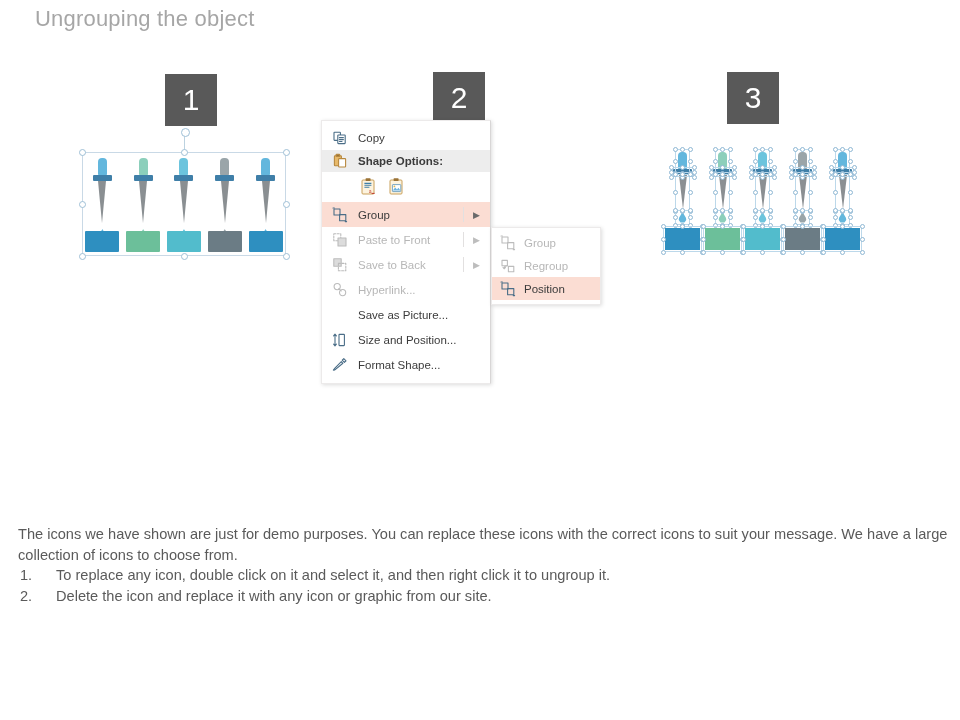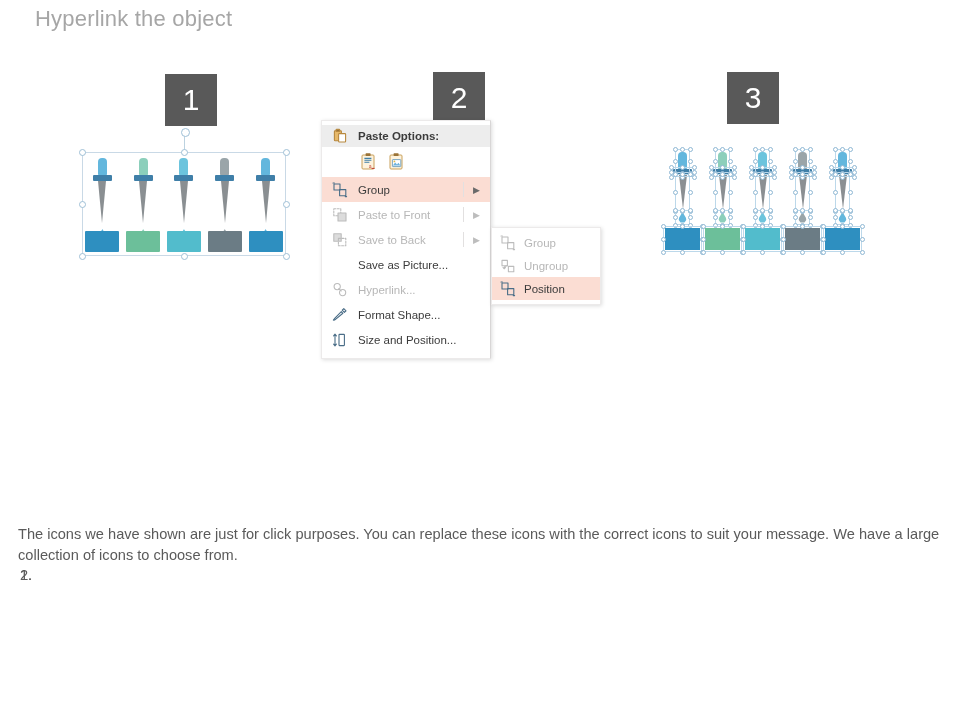--- a/index.html
+++ b/index.html
@@ -299,21 +299,21 @@
   }
   .foot-list li .num {
     position: absolute;
     left: 2px;
     top: 0;
   }
 </style>
 </head>
 <body>
 
-<div class="slide-title">Hyperlink the object</div>
+<div class="slide-title">Ungrouping the object</div>
 
 <div class="badge badge-1">1</div>
 <div class="badge badge-2">2</div>
 <div class="badge badge-3">3</div>
 
 <div class="panel1">
   <div class="sel-box"></div>
   <div class="rot-stem"></div>
   <div class="rot-handle"></div>
 
@@ -359,29 +359,39 @@
         <div class="bulb" style="background:#63b7dd"></div>
         <div class="collar" style="background:#3f7fa8"></div>
         <div class="stem" style="border-top-color:#8a8f92"></div>
         <div class="drop" style="background:#63b7dd"></div>
         <div class="bar" style="background:#2e8fc0"></div>
       </div>
     </div>
 </div>
 
 <div class="ctx-menu" id="ctx-menu">
+    <div class="mi">
+      <span class="mi-icon">
+        <svg width="16" height="16" viewBox="0 0 16 16" fill="none" stroke="#4a6d87" stroke-width="1.1" stroke-linecap="round" stroke-linejoin="round">
+          <rect x="2" y="2.2" width="6.4" height="8.2" rx=".6"></rect>
+          <rect x="5.8" y="5" width="7.4" height="8.6" rx=".6" fill="#fff"></rect>
+          <path d="M7.4 7.6h4M7.4 9.6h4M7.4 11.5h2.6"></path>
+        </svg>
+      </span>
+      <span>Copy</span>
+    </div>
     <div class="paste-hdr">
       <span class="mi-icon">
         <svg width="16" height="16" viewBox="0 0 16 16" fill="none" stroke="#b8893f" stroke-width="1.1">
           <rect x="2.4" y="2.8" width="7" height="10" rx=".7" fill="#e7b96a"></rect>
           <rect x="4.1" y="1.3" width="3.6" height="2.2" rx=".5" fill="#9a7236"></rect>
           <rect x="6.6" y="5.6" width="7" height="8.4" rx=".7" fill="#fff"></rect>
         </svg>
       </span>
-      <span>Paste Options:</span>
+      <span>Shape Options:</span>
     </div>
     <div class="paste-row">
       <span><svg width="18" height="19" viewBox="0 0 18 19" fill="none">
           <rect x="2" y="3" width="12" height="14" rx="1" fill="#fdf3de" stroke="#c9a05a"></rect>
           <rect x="5.6" y="1.3" width="5" height="2.6" rx=".6" fill="#9a7236"></rect>
           <path d="M4.4 6.4h7M4.4 8.3h7M4.4 10.2h5" stroke="#3f7fa8" stroke-width="1.1"></path>
           <text x="8.7" y="15.6" font-size="6.4" font-family="Liberation Serif, serif" fill="#c0392b">a</text>
           <path d="M11.6 16.4h3" stroke="#c0392b" stroke-width="1"></path>
         </svg></span>
       <span><svg width="18" height="19" viewBox="0 0 18 19" fill="none">
@@ -419,51 +429,51 @@
       <span class="mi-icon">
         <svg width="16" height="16" viewBox="0 0 16 16" fill="none" stroke="#bcbcbc" stroke-width="1.1" stroke-linecap="round" stroke-linejoin="round">
           <rect x="1.8" y="1.8" width="7.4" height="7.4" fill="#dcdcdc"></rect>
           <rect x="6.4" y="6.4" width="7.4" height="7.4" stroke-dasharray="2 1.4"></rect>
         </svg>
       </span>
       <span>Save to Back</span>
       <span class="sepline"></span>
       <span class="arrow">▶</span>
     </div>
-    <div class="mi">
-      <span class="mi-icon"></span>
-      <span>Save as Picture...</span>
-    </div>
     <div class="mi disabled">
       <span class="mi-icon">
         <svg width="16" height="16" viewBox="0 0 16 16" fill="none" stroke="#bcbcbc" stroke-width="1.1" stroke-linecap="round" stroke-linejoin="round">
           <circle cx="5.2" cy="4.6" r="3.1"></circle>
           <circle cx="10.6" cy="10.6" r="3.1"></circle>
           <path d="M6.8 6.6l2.4 2.4"></path>
         </svg>
       </span>
       <span>Hyperlink...</span>
     </div>
     <div class="mi">
+      <span class="mi-icon"></span>
+      <span>Save as Picture...</span>
+    </div>
+    <div class="mi">
+      <span class="mi-icon">
+        <svg width="16" height="16" viewBox="0 0 16 16" fill="none" stroke="#4a6d87" stroke-width="1.1" stroke-linecap="round" stroke-linejoin="round">
+          <path d="M3 2.4v11.2M1.6 3.8L3 2.2l1.4 1.6M1.6 12.2L3 13.8l1.4-1.6"></path>
+          <rect x="7" y="2.4" width="5.4" height="11.2" rx=".5"></rect>
+        </svg>
+      </span>
+      <span>Size and Position...</span>
+    </div>
+    <div class="mi">
       <span class="mi-icon">
         <svg width="16" height="16" viewBox="0 0 16 16" fill="none" stroke="#4a6d87" stroke-width="1.1" stroke-linecap="round" stroke-linejoin="round">
           <path d="M3.2 12.6c-.9.9-1.8.5-1.8.5s.5-1 1.3-1.8l6.6-6.6 1.6 1.6z"></path>
           <path d="M10.2 3.2l2.2 2.2 1.6-1.6-2.2-2.2z"></path>
         </svg>
       </span>
       <span>Format Shape...</span>
-    </div>
-    <div class="mi">
-      <span class="mi-icon">
-        <svg width="16" height="16" viewBox="0 0 16 16" fill="none" stroke="#4a6d87" stroke-width="1.1" stroke-linecap="round" stroke-linejoin="round">
-          <path d="M3 2.4v11.2M1.6 3.8L3 2.2l1.4 1.6M1.6 12.2L3 13.8l1.4-1.6"></path>
-          <rect x="7" y="2.4" width="5.4" height="11.2" rx=".5"></rect>
-        </svg>
-      </span>
-      <span>Size and Position...</span>
     </div>
   </div>
 
 <div class="sub-menu" id="sub-menu">
     <div class="mi disabled">
       <span class="mi-icon">
         <svg width="16" height="16" viewBox="0 0 16 16" fill="none" stroke="#bcbcbc" stroke-width="1.1" stroke-linecap="round" stroke-linejoin="round">
           <rect x="2" y="2" width="6" height="6"></rect>
           <rect x="7.6" y="7.6" width="6.2" height="6.2"></rect>
           <path d="M1 1h1.4M14.6 14.6h-1.4"></path>
@@ -473,21 +483,21 @@
     </div>
     <div class="mi disabled">
       <span class="mi-icon">
         <svg width="16" height="16" viewBox="0 0 16 16" fill="none" stroke="#bcbcbc" stroke-width="1.1" stroke-linecap="round" stroke-linejoin="round">
           <rect x="2" y="2.4" width="5.4" height="5.4"></rect>
           <rect x="8.4" y="8.4" width="5.4" height="5.4"></rect>
           <path d="M4.2 10.6c0-1.6 1.3-2.8 2.9-2.8"></path>
           <path d="M3 9.4l1.2 1.3L5.5 9.5"></path>
         </svg>
       </span>
-      <span>Ungroup</span>
+      <span>Regroup</span>
     </div>
     <div class="mi hl">
       <span class="mi-icon">
         <svg width="16" height="16" viewBox="0 0 16 16" fill="none" stroke="#4a6d87" stroke-width="1.1" stroke-linecap="round" stroke-linejoin="round">
           <rect x="2" y="2" width="6" height="6"></rect>
           <rect x="7.6" y="7.6" width="6.2" height="6.2"></rect>
           <path d="M1 1h1.4M14.6 14.6h-1.4"></path>
         </svg>
       </span>
       <span>Position</span>
@@ -751,18 +761,18 @@
       <div class="mh" style="left:34.5px;top:77.5px"></div>
       <div class="mh" style="left:-4.5px;top:90.5px"></div>
       <div class="mh" style="left:34.5px;top:90.5px"></div>
       <div class="mh" style="left:-4.5px;top:103.5px"></div>
       <div class="mh" style="left:15px;top:103.5px"></div>
       <div class="mh" style="left:34.5px;top:103.5px"></div>
     </div>
   </div>
 
 <div class="footer">
-  <p>The icons we have shown are just for click purposes. You can replace these icons with the correct icons to suit your message. We have a large collection of icons to choose from.</p>
+  <p>The icons we have shown are just for demo purposes. You can replace these icons with the correct icons to suit your message. We have a large collection of icons to choose from.</p>
   <ul class="foot-list" id="foot-list">
-      <li><span class="num">1.</span></li>
-      <li><span class="num">2.</span></li>
+      <li><span class="num">1.</span><span>To replace any icon, double click on it and select it, and then right click it to ungroup it.</span></li>
+      <li><span class="num">2.</span><span>Delete the icon and replace it with any icon or graphic from our site.</span></li>
     </ul>
 </div>
 
 </body></html>

